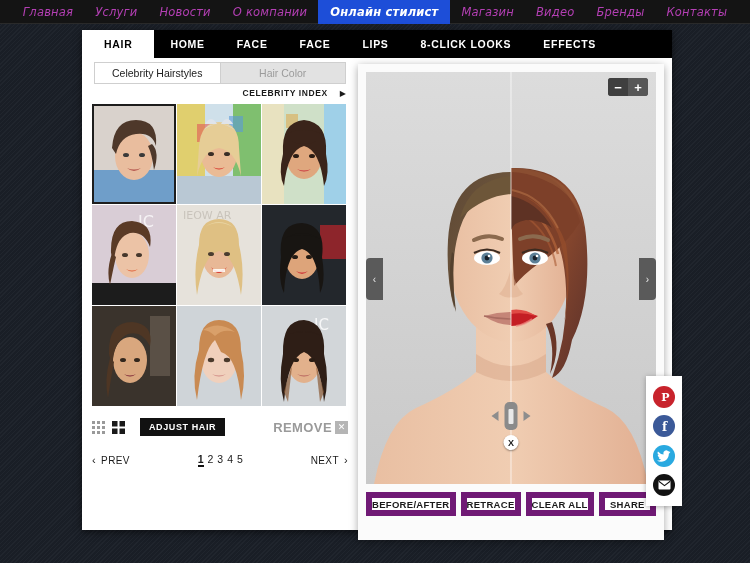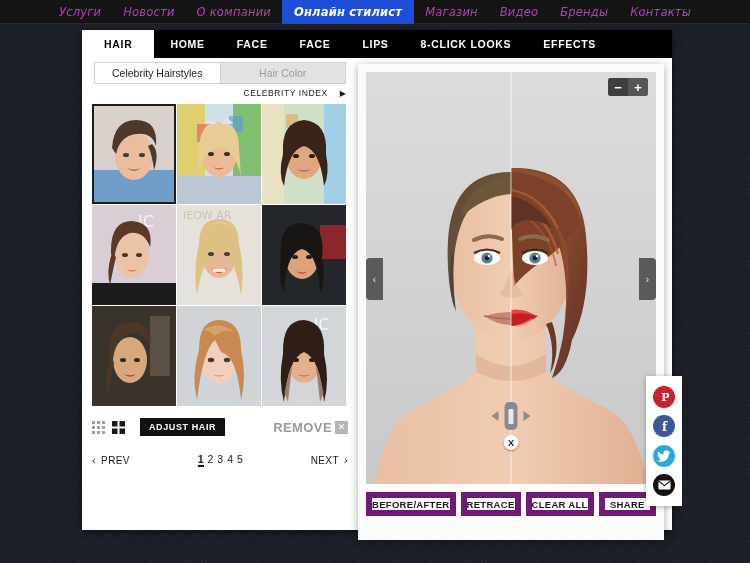--- a/index.html
+++ b/index.html
@@ -91,21 +91,21 @@
     background: #e2e2e2;
     color: #9b9b9b;
     border-left: none;
   }
   #celebrity-index-row {
     position: absolute; left: 8px; top: 28px; width: 252px; height: 14px;
     display: flex; align-items: center; justify-content: flex-end;
     gap: 12px;
   }
   #celebrity-index-label {
-    font-size: 8.5px; font-weight: normal; letter-spacing: .6px; color: #1a1a1a;
+    font-size: 8.5px; font-weight: bold; letter-spacing: .6px; color: #1a1a1a;
   }
   #celebrity-index-arrow { font-size: 8px; color: #1a1a1a; }
 
   
   #thumb-grid {
     position: absolute; left: 6px; top: 46px;
     width: 256px; height: 306px;
     display: grid;
     grid-template-columns: repeat(3, 84px);
     grid-template-rows: repeat(3, 100px);
@@ -245,20 +245,21 @@
     font-size: 9.5px; font-weight: bold; letter-spacing: .3px;
     color: #1a1a1a;
     display: flex; align-items: center; justify-content: center;
     white-space: nowrap;
   }
 </style>
 </head>
 <body>
 
 <div id="site-nav">
+  <a class="nav-link">Главная</a>
   <a class="nav-link">Услуги</a>
   <a class="nav-link">Новости</a>
   <a class="nav-link">О компании</a>
   <a class="nav-link active">Онлайн стилист</a>
   <a class="nav-link">Магазин</a>
   <a class="nav-link">Видео</a>
   <a class="nav-link">Бренды</a>
   <a class="nav-link">Контакты</a>
 </div>
 

